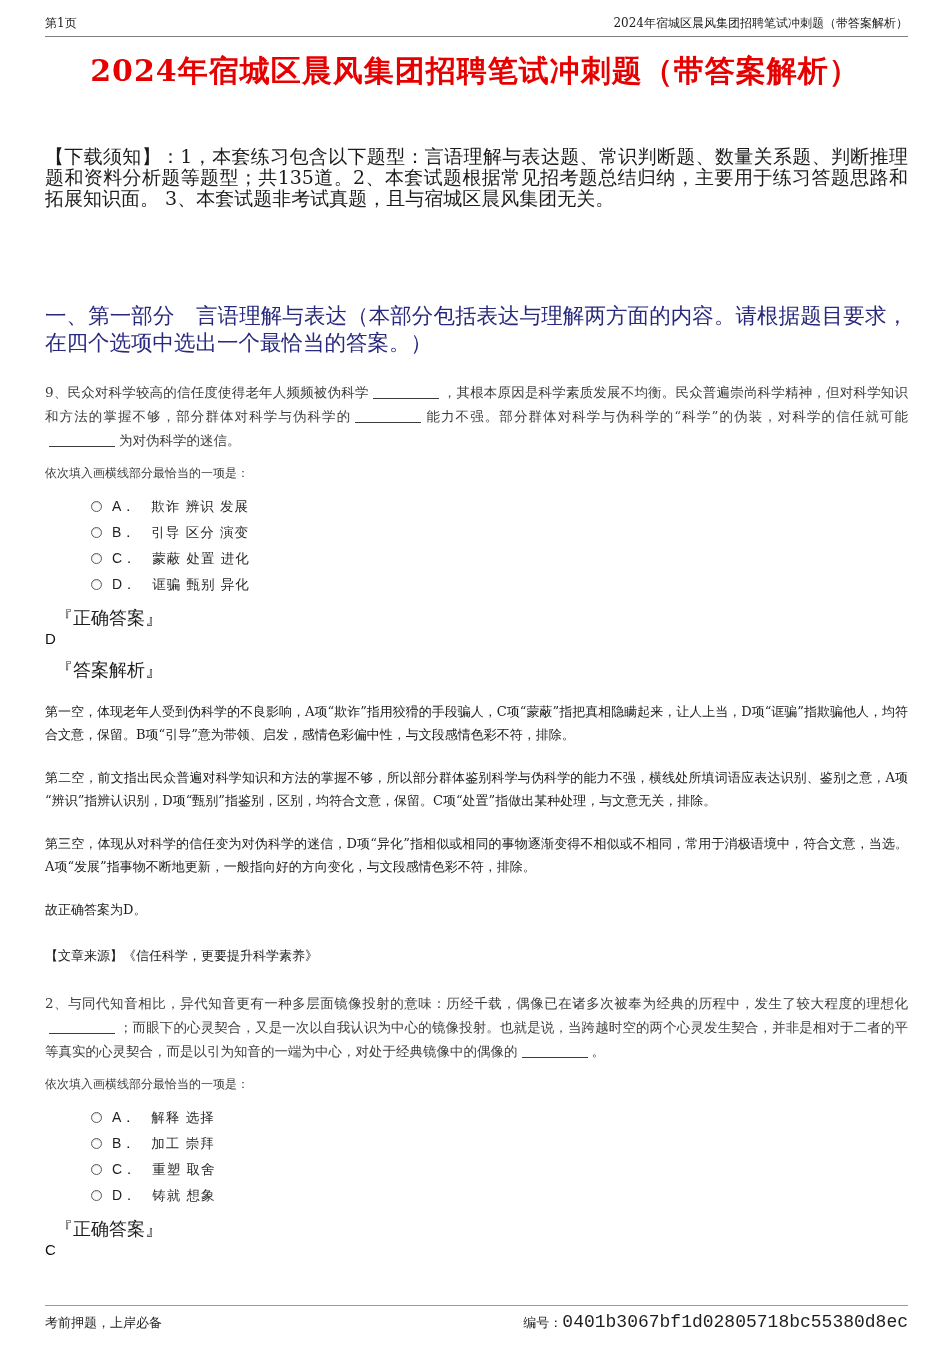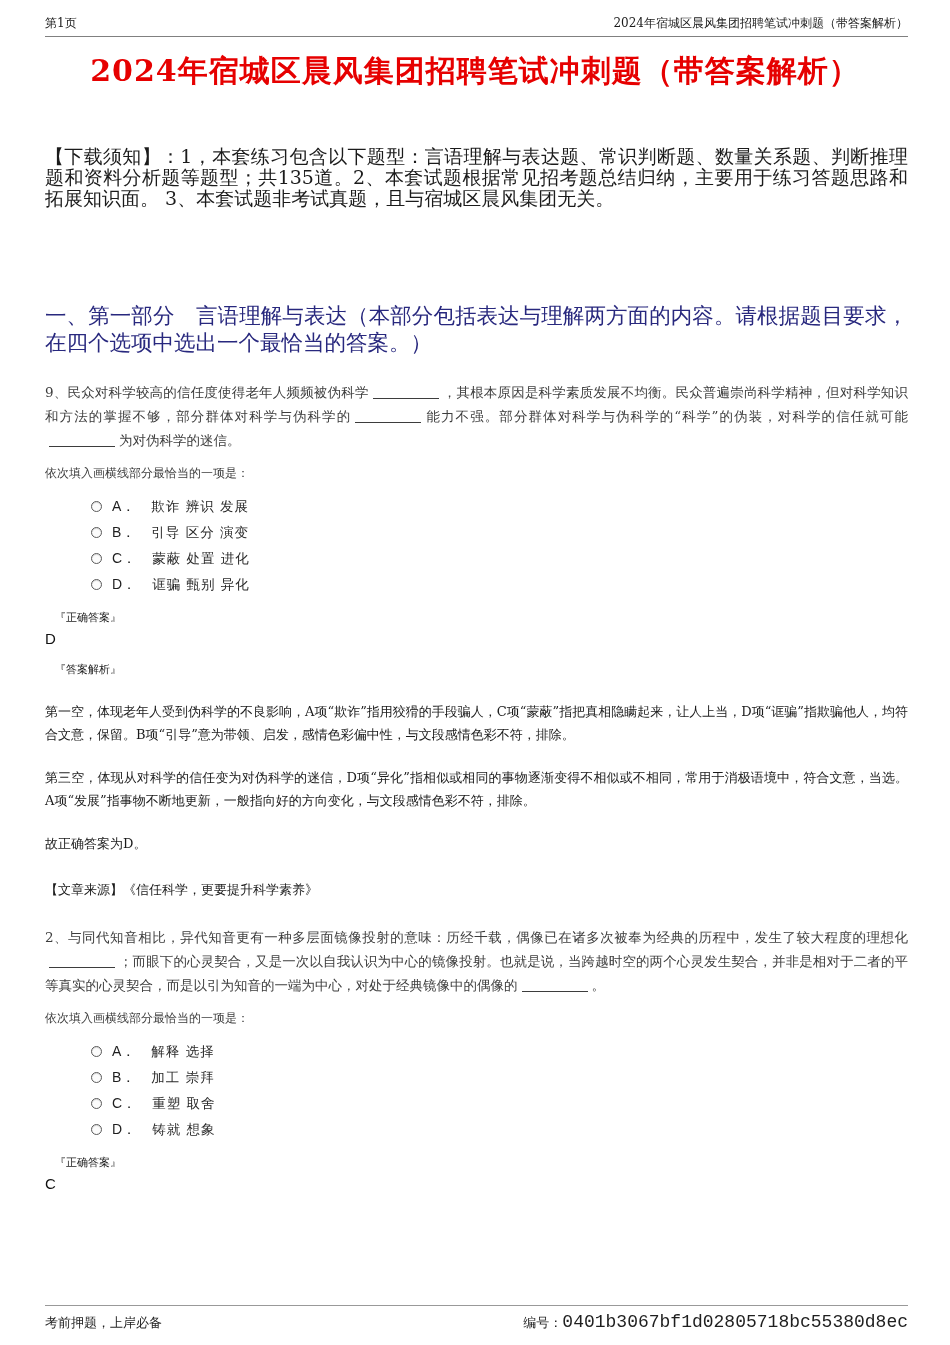--- a/index.html
+++ b/index.html
@@ -65,21 +65,21 @@
     margin-right:10px;flex:0 0 auto;
     box-shadow:inset 0 1px 1px rgba(0,0,0,0.15);
   }
   .opt-letter{
     font-family:"Liberation Sans","DejaVu Sans",sans-serif;
     font-size:14px;margin-right:16px;color:#1e1e1e;
   }
   .opt-text{letter-spacing:1px;text-align:center;}
   .ans-label{
     margin:10px 0 0 10px;
-    font-size:11px;line-height:21px;color:#1b1b1b;
+    font-size:18px;line-height:21px;color:#1b1b1b;
   }
   .ans-value{
     margin:1px 0 0 0;
     font-family:"Liberation Sans","DejaVu Sans",sans-serif;
     font-size:15px;line-height:20px;color:#111;
   }
   .para{
     margin:20px 0 0 0;
     font-size:13px;line-height:23px;text-align:justify;color:#1b1b1b;
   }
@@ -142,20 +142,21 @@
           <span class="opt-letter">D．</span>
           <span class="opt-text">诓骗 甄别 异化</span>
         </div>
       </div>
 
       <p class="ans-label">『正确答案』</p>
       <p class="ans-value">D</p>
       <p class="ans-label">『答案解析』</p>
 
       <p class="para">第一空，体现老年人受到伪科学的不良影响，A项“欺诈”指用狡猾的手段骗人，C项“蒙蔽”指把真相隐瞒起来，让人上当，D项“诓骗”指欺骗他人，均符合文意，保留。B项“引导”意为带领、启发，感情色彩偏中性，与文段感情色彩不符，排除。</p>
+      <p class="para">第二空，前文指出民众普遍对科学知识和方法的掌握不够，所以部分群体鉴别科学与伪科学的能力不强，横线处所填词语应表达识别、鉴别之意，A项“辨识”指辨认识别，D项“甄别”指鉴别，区别，均符合文意，保留。C项“处置”指做出某种处理，与文意无关，排除。</p>
       <p class="para">第三空，体现从对科学的信任变为对伪科学的迷信，D项“异化”指相似或相同的事物逐渐变得不相似或不相同，常用于消极语境中，符合文意，当选。A项“发展”指事物不断地更新，一般指向好的方向变化，与文段感情色彩不符，排除。</p>
 
       <p class="para">故正确答案为D。</p>
       <p class="para source">【文章来源】《信任科学，更要提升科学素养》</p>
     </div>
 
     <div class="question question-2">
       <p class="stem"><span>2、与同代知音相比，异代知音更有一种多层面镜像投射的意味：历经千载，偶像已在诸多次被奉为经典的历程中，发生了较大程度的理想化</span><span class="blank"></span><span>；而眼下的心灵契合，又是一次以自我认识为中心的镜像投射。也就是说，当跨越时空的两个心灵发生契合，并非是相对于二者的平等真实的心灵契合，而是以引为知音的一端为中心，对处于经典镜像中的偶像的</span><span class="blank"></span><span>。</span></p>
 
       <p class="prompt">依次填入画横线部分最恰当的一项是：</p>

